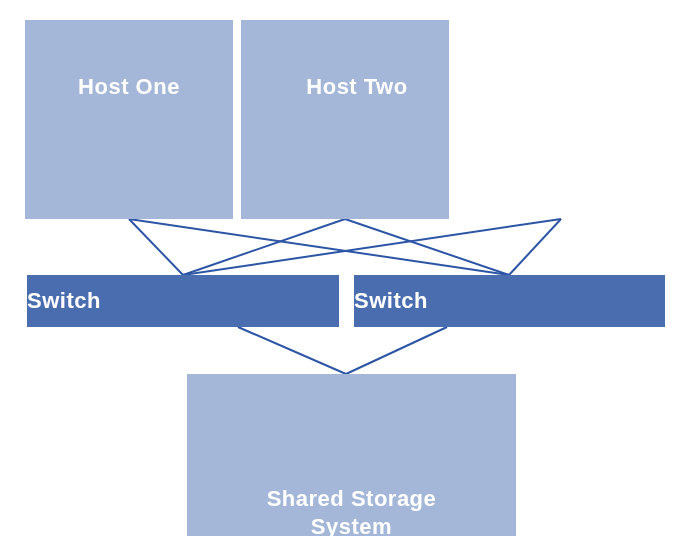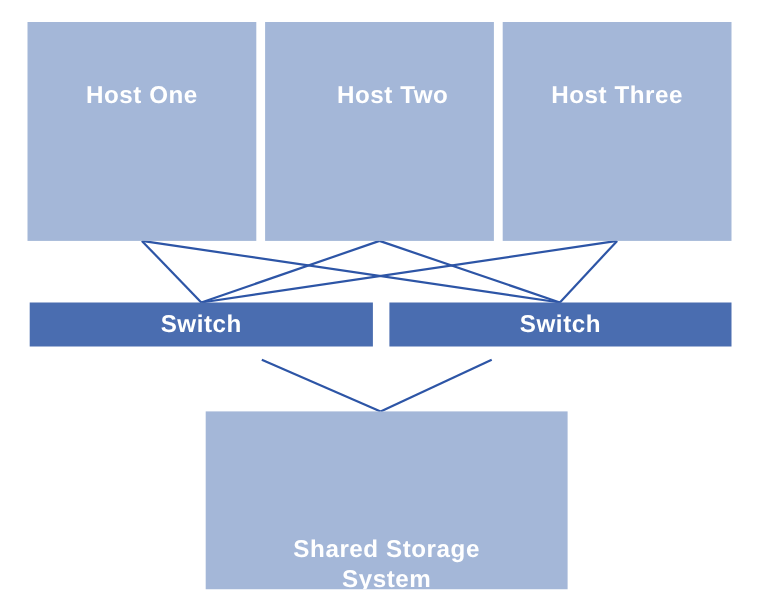--- a/index.html
+++ b/index.html
@@ -40,25 +40,25 @@
     width: 208px;
     height: 199px;
     top: 20px;
     padding-top: 54px; 
   }
   .host--one   { left: 25px; }
   .host--two   { left: 241px; padding-left: 24px; }
   .host--three { left: 457px; }
 
   .switch {
-    height: 40px;
+    height: 52px;
     top: 275px;
     display: flex;
     align-items: center;
-    justify-content: center;
+    justify-content: flex-start;
   }
   .switch--left  { left: 27px;  width: 312px; }
   .switch--right { left: 354px; width: 311px; }
 
   .storage {
     left: 187px;
     top: 374px;
     width: 329px;
     height: 166px;
     display: flex;
@@ -88,23 +88,20 @@
     </svg>
 
   <div class="node node--light host host--one">
     <span>Host One</span>
   </div>
 
   <div class="node node--light host host--two">
     <span>Host Two</span>
   </div>
 
-  <div class="node node--light host host--three">
-    <span>Host Three</span>
-  </div>
 
   <div class="node node--dark switch switch--left">
     <span>Switch</span>
   </div>
 
   <div class="node node--dark switch switch--right">
     <span>Switch</span>
   </div>
 
   <div class="node node--light storage">

